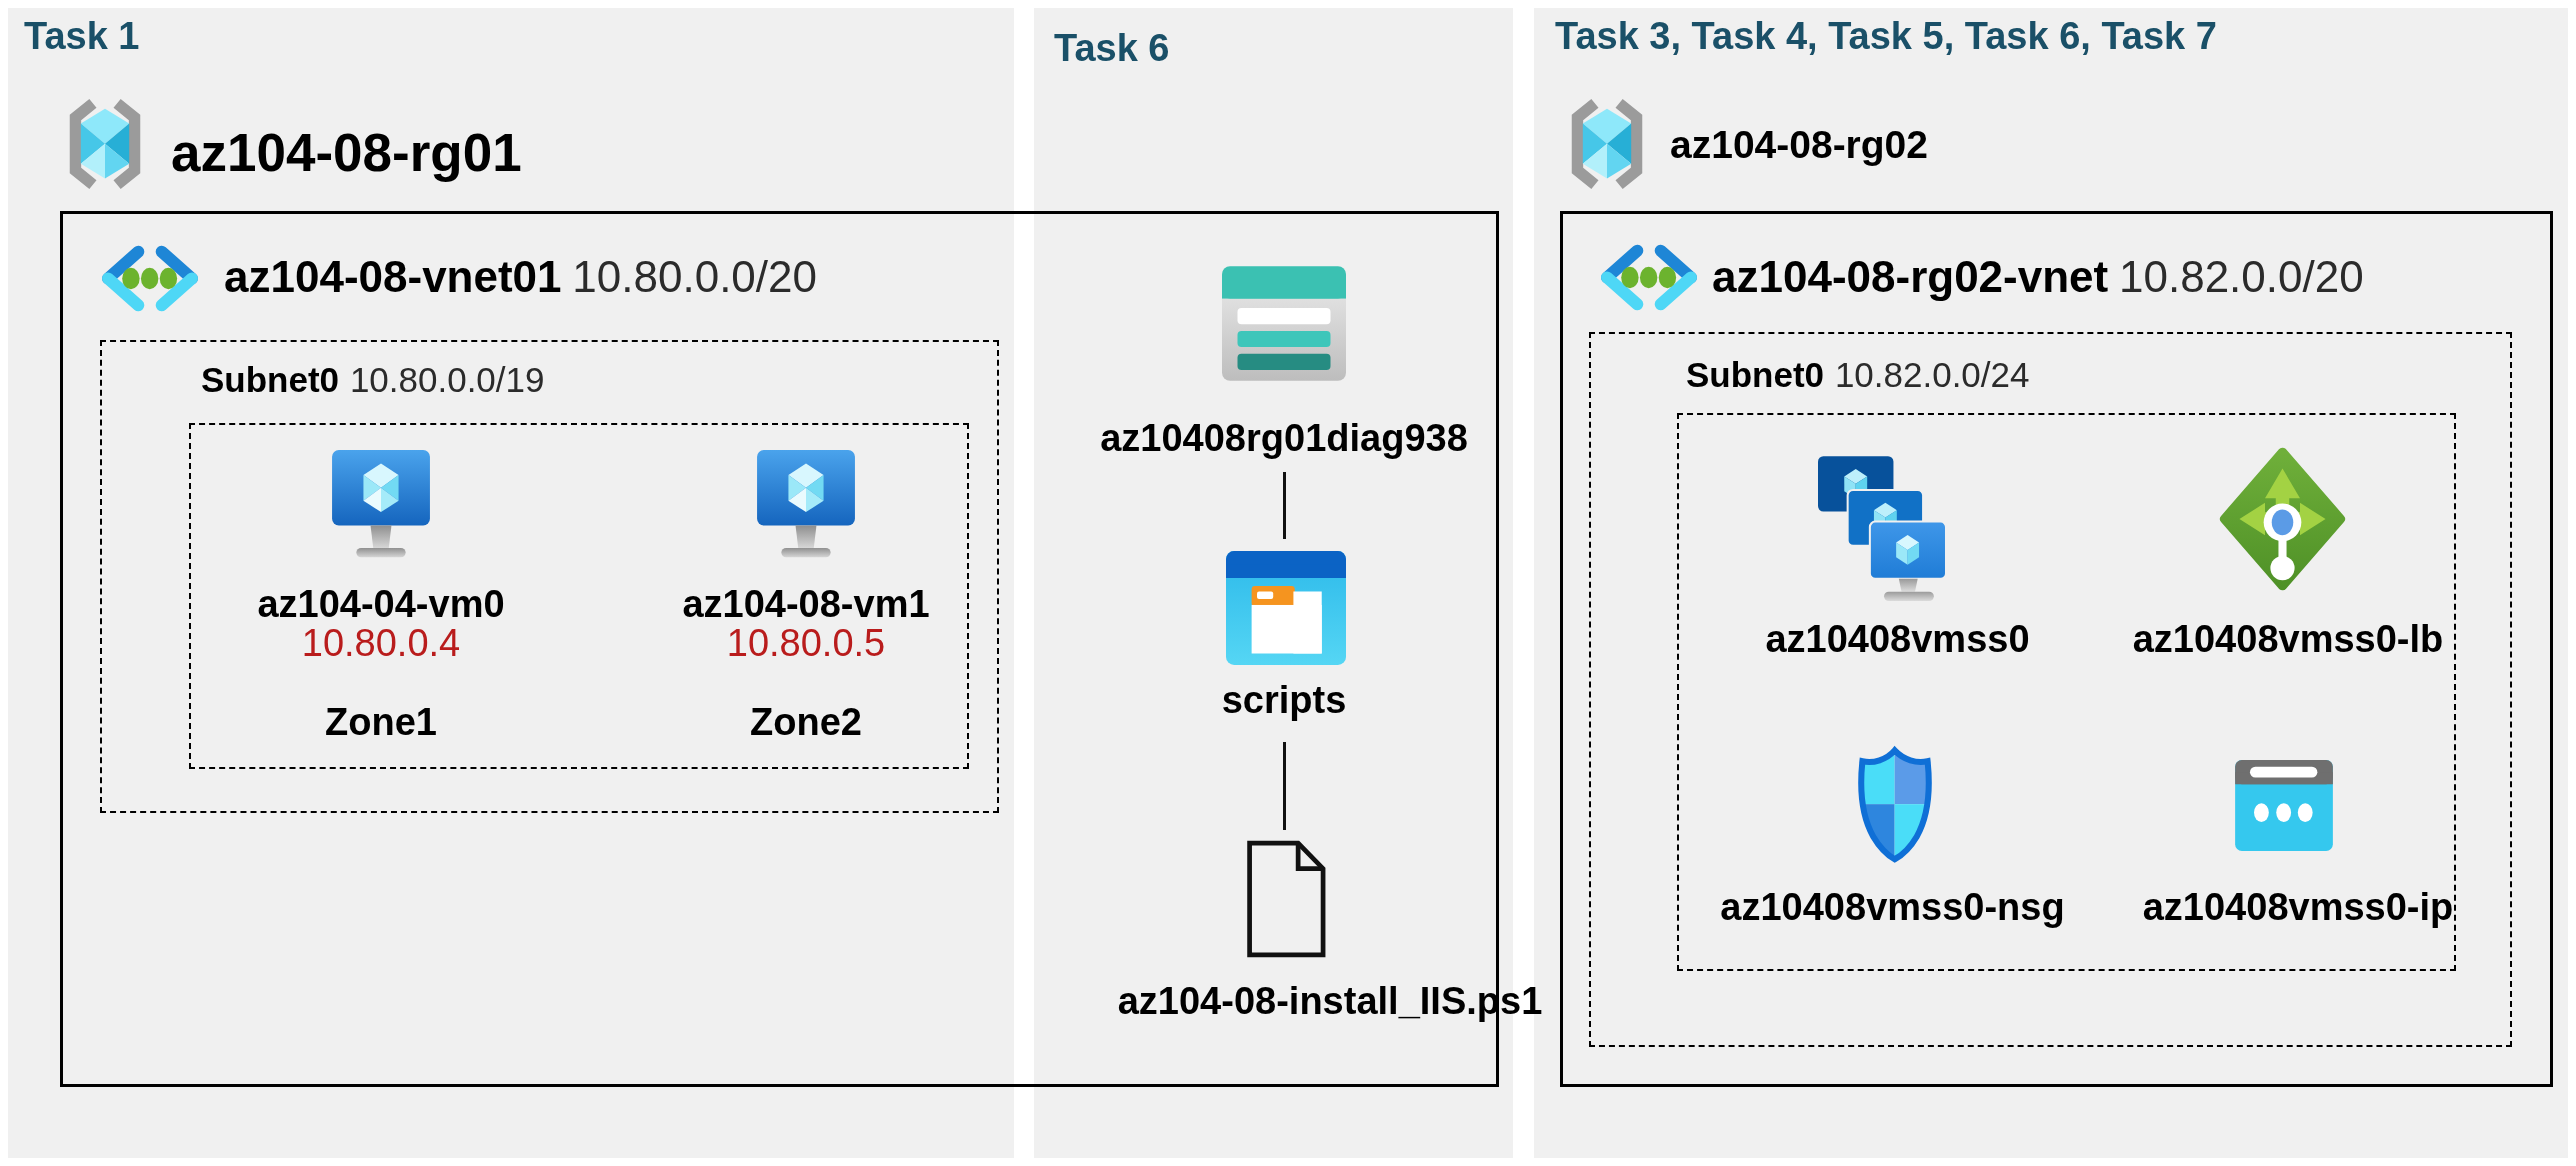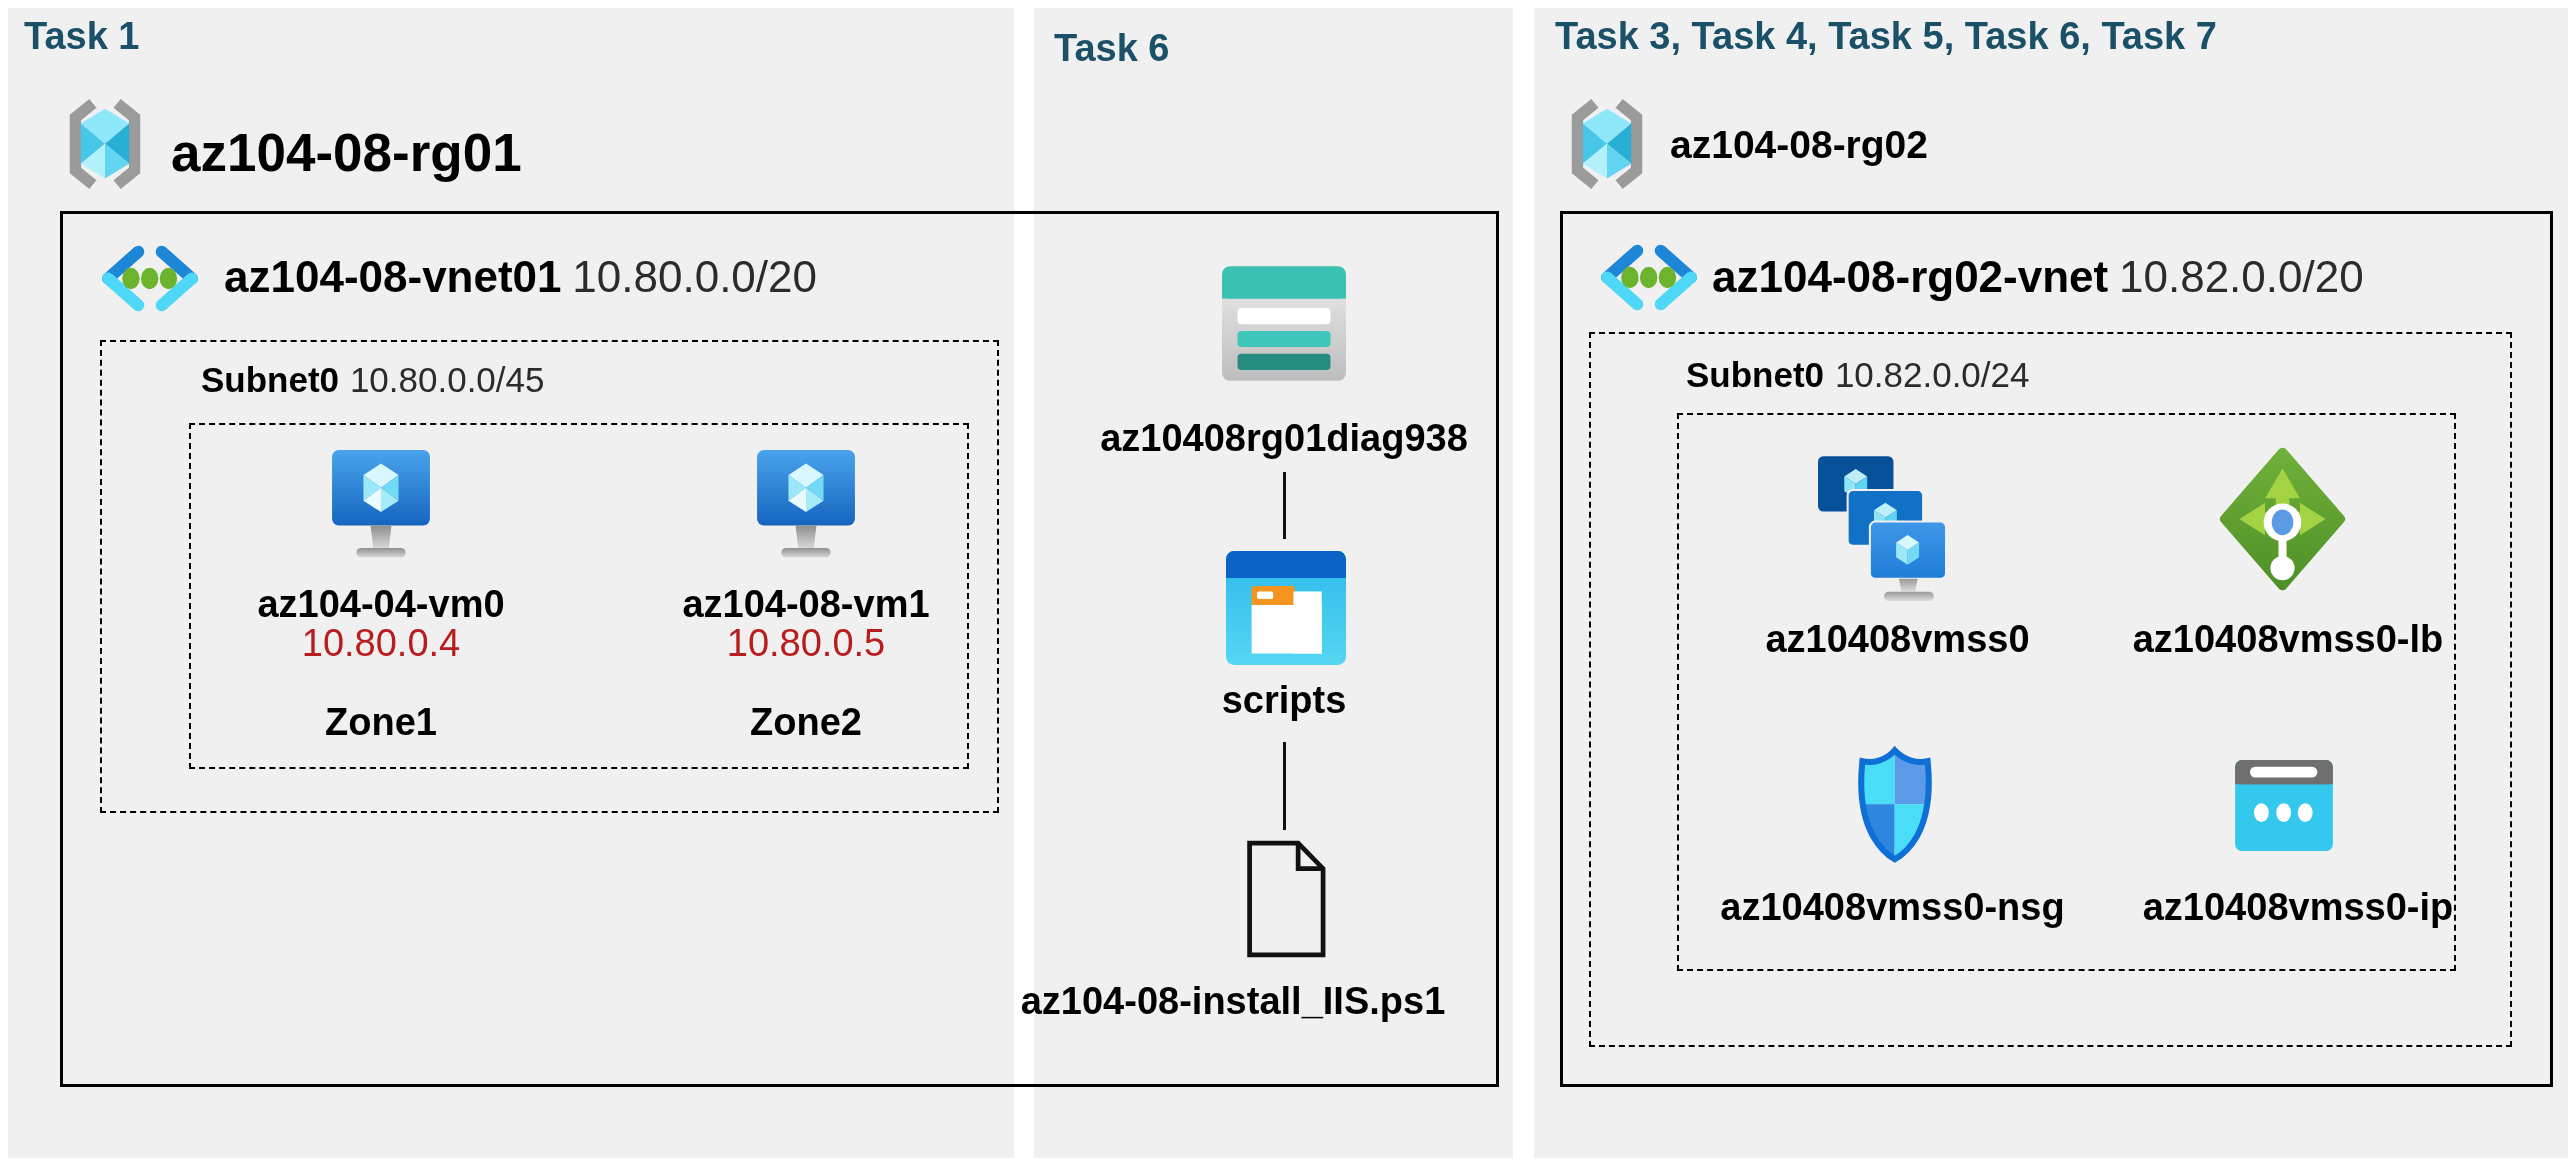--- a/index.html
+++ b/index.html
@@ -43,21 +43,21 @@
 
   #vm0-name{left:246px;width:270px;top:585px;}
   #vm0-ip{left:246px;width:270px;top:624px;}
   #vm0-zone{left:246px;width:270px;top:703px;}
   #vm1-name{left:671px;width:270px;top:585px;}
   #vm1-ip{left:671px;width:270px;top:624px;}
   #vm1-zone{left:671px;width:270px;top:703px;}
 
   #diag-label{left:1048px;width:472px;top:419px;}
   #scripts-label{left:1048px;width:472px;top:681px;}
-  #ps1-label{left:997px;width:472px;top:982px;}
+  #ps1-label{left:1094px;width:472px;top:982px;}
 
   #vmss-label{left:1695px;width:405px;top:620px;}
   #lb-label{left:2099px;width:378px;top:620px;}
   #nsg-label{left:1690px;width:405px;top:888px;}
   #ip-label{left:2109px;width:378px;top:888px;}
 
   .icon{position:absolute;}
   #rg1-icon{left:62px;top:98px;}
   #vnet1-icon{left:100px;top:245px;}
   #vm0-icon{left:332px;top:450px;}
@@ -145,21 +145,21 @@
     <ellipse cx="46" cy="50" rx="13" ry="16" fill="#6CB32E"></ellipse>
     <ellipse cx="74" cy="50" rx="13" ry="16" fill="#6CB32E"></ellipse>
     <ellipse cx="102" cy="50" rx="13" ry="16" fill="#6CB32E"></ellipse>
   </svg>
 </div>
 <div class="lbl sm" id="vnet2-label">
   <span>az104-08-rg02-vnet</span><span class="cidr">10.82.0.0/20</span>
 </div>
 
 <div class="lbl xs" id="subnet1-label">
-  <span>Subnet0</span><span class="cidr">10.80.0.0/45</span>
+  <span>Subnet0</span><span class="cidr">10.80.0.0/19</span>
 </div>
 <div class="lbl xs" id="subnet2-label">
   <span>Subnet0</span><span class="cidr">10.82.0.0/24</span>
 </div>
 
 <div class="icon" id="vm0-icon">
   <svg width="98" height="108" viewBox="0 0 145 160">
     <defs>
       <linearGradient id="vmscr" x1="0" y1="0" x2="0" y2="1">
         <stop offset="0" stop-color="#4AA3EC"></stop>

